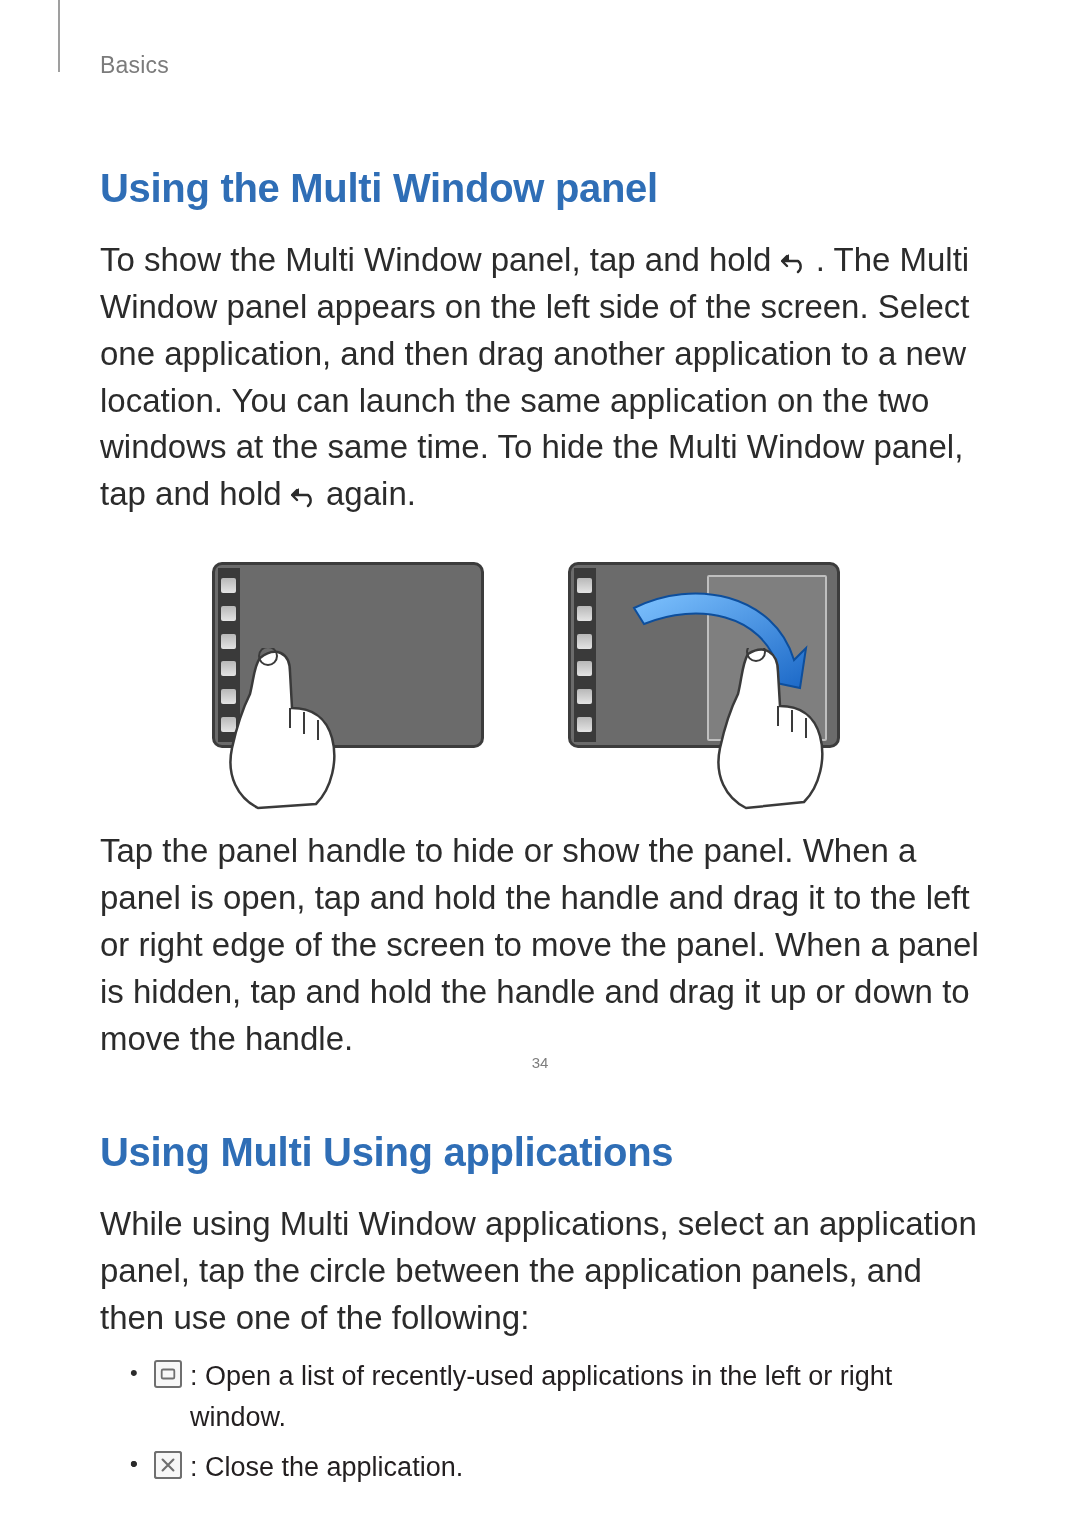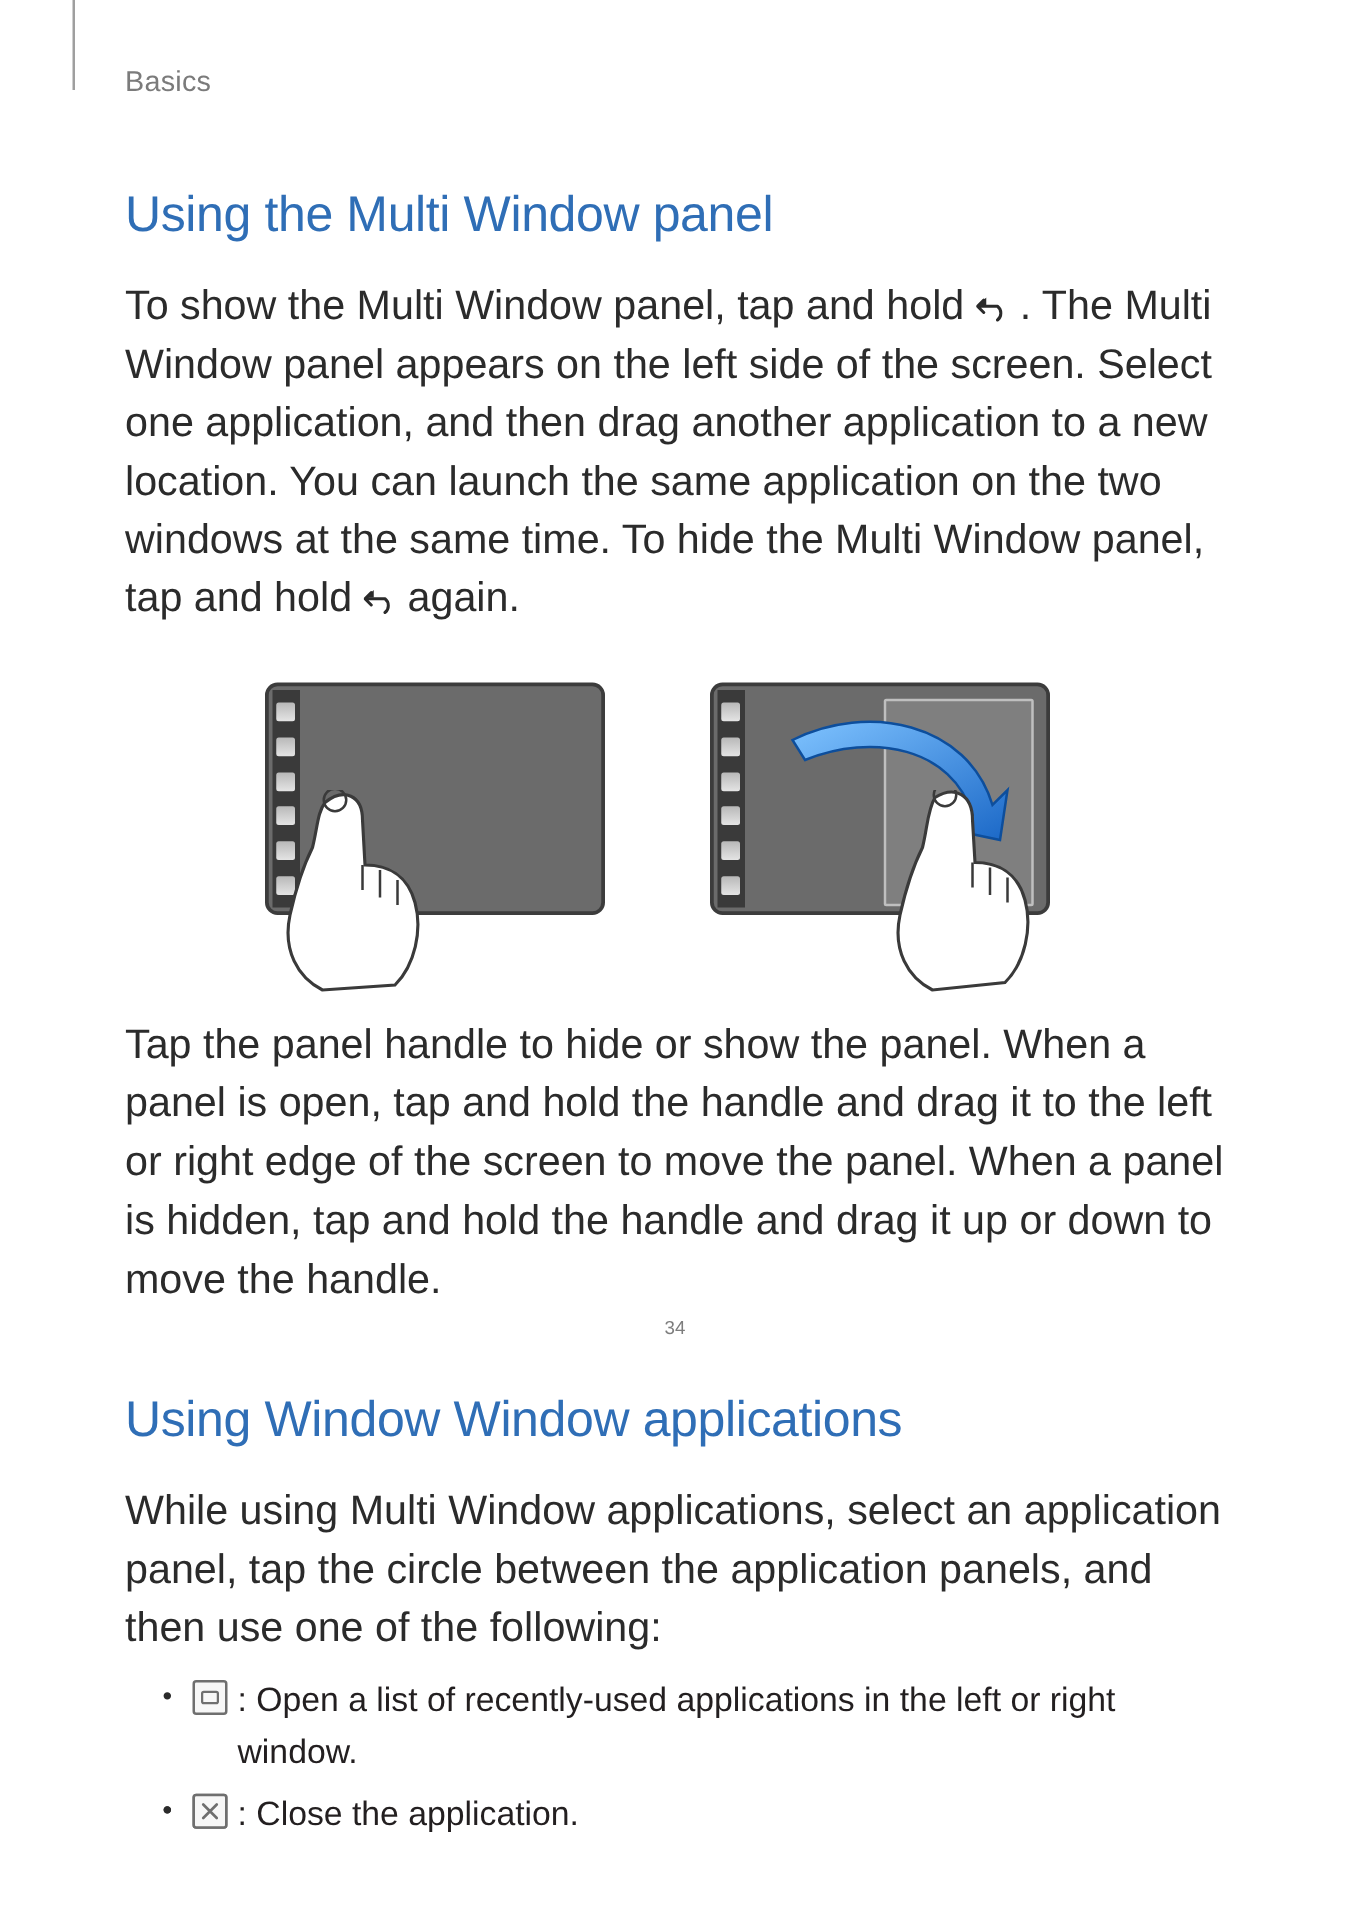--- a/index.html
+++ b/index.html
@@ -1,21 +1,21 @@
 <!DOCTYPE html>
 <html><head>
 <meta charset="utf-8">
 <style>
   * { box-sizing: border-box; margin: 0; padding: 0; }
   html, body { width: 1080px; height: 1527px; background: #fff; font-family: "Segoe UI", "Helvetica Neue", Arial, sans-serif; color: #231f20; }
-  .page { position: relative; width: 1080px; height: 1141px; padding: 50px 100px 60px 100px; }
+  .page { position: relative; width: 1080px; height: 1141px; padding: 66px 100px 60px 100px; }
   .top-rule { position: absolute; left: 58px; top: 0; width: 2px; height: 72px; background: #9f9f9f; }
   .breadcrumb { position: absolute; left: 100px; top: 52px; font-size: 23px; color: #7b7b7b; letter-spacing: 0.2px; }
   .content { margin-top: 100px; }
-  h2 { color: #2f6eb6; font-weight: 400; font-size: 40px; margin-bottom: 26px; letter-spacing: -0.3px; }
+  h2 { color: #2f6eb6; font-weight: 700; font-size: 40px; margin-bottom: 26px; letter-spacing: -0.3px; }
   h2.section2 { margin-top: 68px; }
   p { font-size: 33px; line-height: 1.42; color: #2b2b2b; margin-bottom: 10px; }
   .figure-row { display: flex; justify-content: center; gap: 56px; margin: 44px 0 36px 0; }
   
   .tab-wrap { position: relative; width: 300px; height: 230px; }
   .tablet { position: absolute; left: 0; top: 0; width: 272px; height: 186px; background: #6b6b6b; border: 3px solid #3c3c3c; border-radius: 10px; overflow: hidden; }
   .sidebar { position: absolute; left: 3px; top: 3px; width: 22px; bottom: 3px; background: #3a3a3a; display: flex; flex-direction: column; justify-content: space-around; padding: 4px 3px; }
   .app-tile { width: 15px; height: 15px; background: linear-gradient(#b8b8b8,#e4e4e4); border-radius: 2px; }
   
   .hand { position: absolute; pointer-events: none; }
@@ -114,21 +114,21 @@
             <path d="M96 6 C112 -4 126 4 126 24 L128 58 C146 58 162 66 168 88 C174 110 168 138 152 154 L94 160 C74 150 62 128 68 100 C72 82 78 62 86 46 C90 30 90 16 96 6 Z" fill="#fff" stroke="#3a3a3a" stroke-width="2.5"></path>
             <path d="M126 58 L126 78 M140 62 L140 84 M154 70 L154 90" fill="none" stroke="#3a3a3a" stroke-width="2"></path>
             <circle cx="104" cy="4" r="9" fill="none" stroke="#3a3a3a" stroke-width="2"></circle>
           </svg>
         </div>
       </div>
     </div>
 
     <p>Tap the panel handle to hide or show the panel. When a panel is open, tap and hold the handle and drag it to the left or right edge of the screen to move the panel. When a panel is hidden, tap and hold the handle and drag it up or down to move the handle.</p>
 
-    <h2 class="section2">Using Window Window applications</h2>
+    <h2 class="section2">Using Multi Using applications</h2>
 
     <p>While using Multi Window applications, select an application panel, tap the circle between the application panels, and then use one of the following:</p>
 
     <ul class="icon-list">
       <li>
         <span class="li-icon">
           <svg viewBox="0 0 20 20" width="18" height="18">
             <rect x="3" y="5" width="14" height="10" rx="1.5" fill="none" stroke="#6f6f6f" stroke-width="2"></rect>
           </svg>
         </span>

